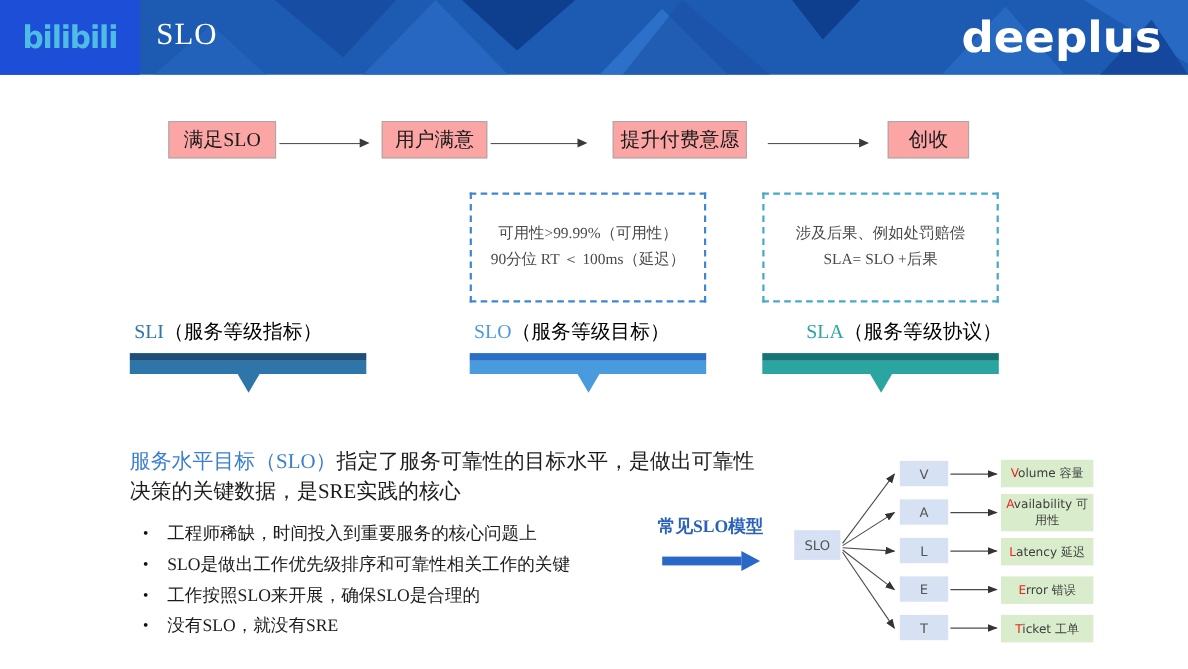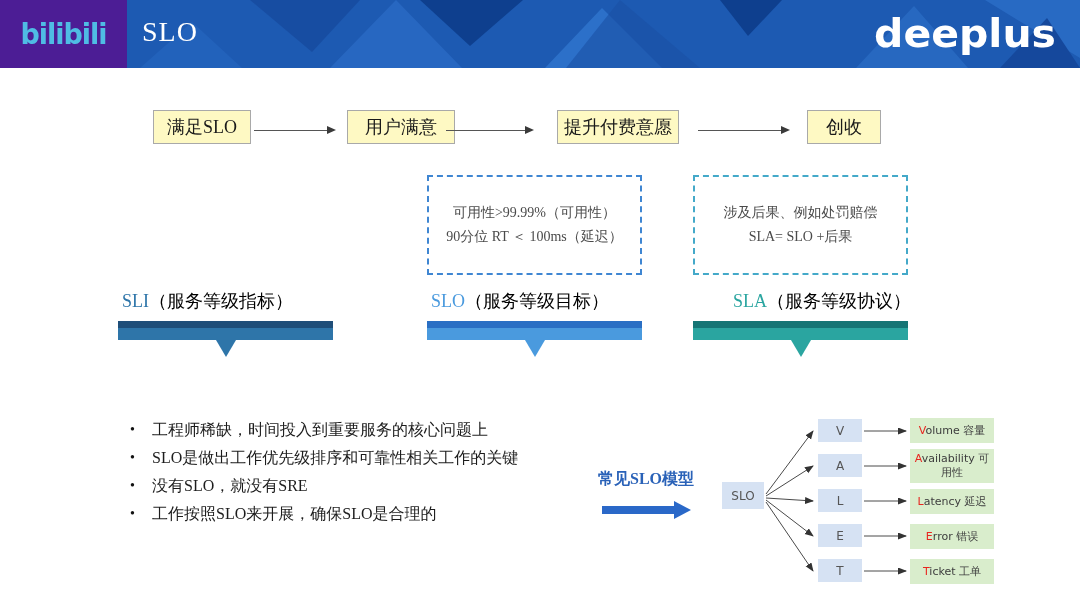--- a/index.html
+++ b/index.html
@@ -3,27 +3,27 @@
 <meta charset="utf-8">
 <style>
   * { margin:0; padding:0; box-sizing:border-box; }
   html,body { width:1080px; height:608px; background:#fff; overflow:hidden; }
   body { font-family:"Liberation Serif","DejaVu Serif",serif; }
   .slide { position:relative; width:1080px; height:608px; background:#fff; }
 
   
   .hdr { position:absolute; left:0; top:0; width:1080px; height:68px; background:#1d5ab2; border-bottom:2px solid #cdddee; }
   .hdr svg.tris { position:absolute; left:0; top:0; }
-  .hdr .navy { position:absolute; left:0; top:0; width:127px; height:68px; background:#4c1d95; display:flex; align-items:center; justify-content:center; }
+  .hdr .navy { position:absolute; left:0; top:0; width:127px; height:68px; background:#1d4ed8; display:flex; align-items:center; justify-content:center; }
   .bili { font-family:"DejaVu Sans","Liberation Sans",sans-serif; font-weight:800; font-size:27px; color:#4fbce4; letter-spacing:-1px; transform:scaleY(1.05); }
   .slide-title { position:absolute; left:142px; top:16px; color:#fff; font-size:28px; letter-spacing:1px; font-family:"Liberation Serif",serif; }
   .deeplus { position:absolute; right:24px; top:10px; color:#fff; font-family:"DejaVu Sans","Liberation Sans",sans-serif; font-weight:800; font-size:41px; letter-spacing:0px; transform:scaleY(0.95); }
 
   
-  .flow-step { position:absolute; top:110px; height:34px; border:1px solid #a9a9a9; background:#fef9c3; display:flex; align-items:center; justify-content:center; font-size:18px; color:#1a1a1a; }
+  .flow-step { position:absolute; top:110px; height:34px; border:1px solid #a9a9a9; background:#fca5a5; display:flex; align-items:center; justify-content:center; font-size:18px; color:#1a1a1a; }
   .h-arrow { position:absolute; top:126px; height:9px; }
   .h-arrow .ln { position:absolute; left:0; right:7px; top:4px; height:1px; background:#555; }
   .h-arrow .hd { position:absolute; right:0; top:0; width:0; height:0; border-left:9px solid #3a3a3a; border-top:4.5px solid transparent; border-bottom:4.5px solid transparent; }
 
   
   .col { position:absolute; top:175px; width:215px; height:215px; }
   .dashed-box { position:absolute; left:0; top:0; width:215px; height:100px; border:2px dashed #3f86d2; display:flex; flex-direction:column; align-items:center; justify-content:center; font-size:14px; color:#4a4a4a; line-height:24px; text-align:center; }
   .col.c3 .dashed-box { border-color:#44a9c9; }
   .col-label { position:absolute; left:4px; top:114px; font-size:18px; white-space:nowrap; }
   .col-label .cn { color:#000000; }
@@ -82,21 +82,21 @@
     </div>
     <div class="slide-title">SLO</div>
     <div class="deeplus">deeplus</div>
   </div>
 
   <div class="flow-step" style="left:153px; width:98px;">满足SLO</div>
   <div class="h-arrow" style="left:254px; width:82px;">
       <span class="ln"></span>
       <span class="hd"></span>
     </div>
-  <div class="flow-step" style="left:347px; width:108px;">用户满意</div>
+  <div class="flow-step" style="left:347px; width:96px;">用户满意</div>
   <div class="h-arrow" style="left:446px; width:88px;">
       <span class="ln"></span>
       <span class="hd"></span>
     </div>
   <div class="flow-step" style="left:557px; width:122px;">提升付费意愿</div>
   <div class="h-arrow" style="left:698px; width:92px;">
       <span class="ln"></span>
       <span class="hd"></span>
     </div>
   <div class="flow-step" style="left:807px; width:74px;">创收</div>
@@ -136,25 +136,28 @@
       <span class="acr">SLA</span><span class="cn">（服务等级协议）</span>
     </div>
     <div class="bar">
         <div class="t"></div>
         <div class="m"></div>
         <div class="tip"></div>
       </div>
   </div>
 
   <div class="txt">
+    <div class="lead">
+      <span class="hl">服务水平目标（SLO）</span><span>指定了服务可靠性的目标水平，是做出可靠性决策的关键数据，是SRE实践的核心</span>
+    </div>
     <ul class="bullets">
       <li>工程师稀缺，时间投入到重要服务的核心问题上</li>
       <li>SLO是做出工作优先级排序和可靠性相关工作的关键</li>
+      <li>工作按照SLO来开展，确保SLO是合理的</li>
       <li>没有SLO，就没有SRE</li>
-      <li>工作按照SLO来开展，确保SLO是合理的</li>
     </ul>
   </div>
 
   <div class="model-caption">常见SLO模型</div>
   <div class="model-arrow">
       <div class="shaft"></div>
       <div class="tipb"></div>
     </div>
 
   <div class="valet">

